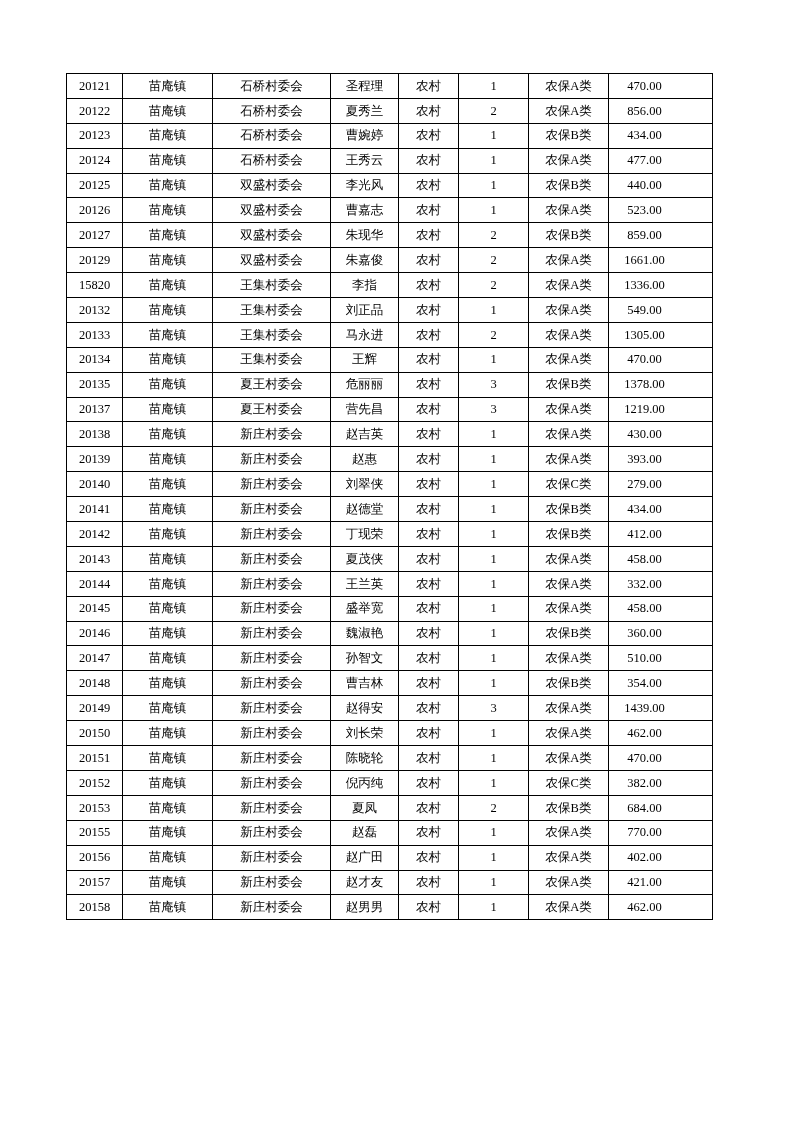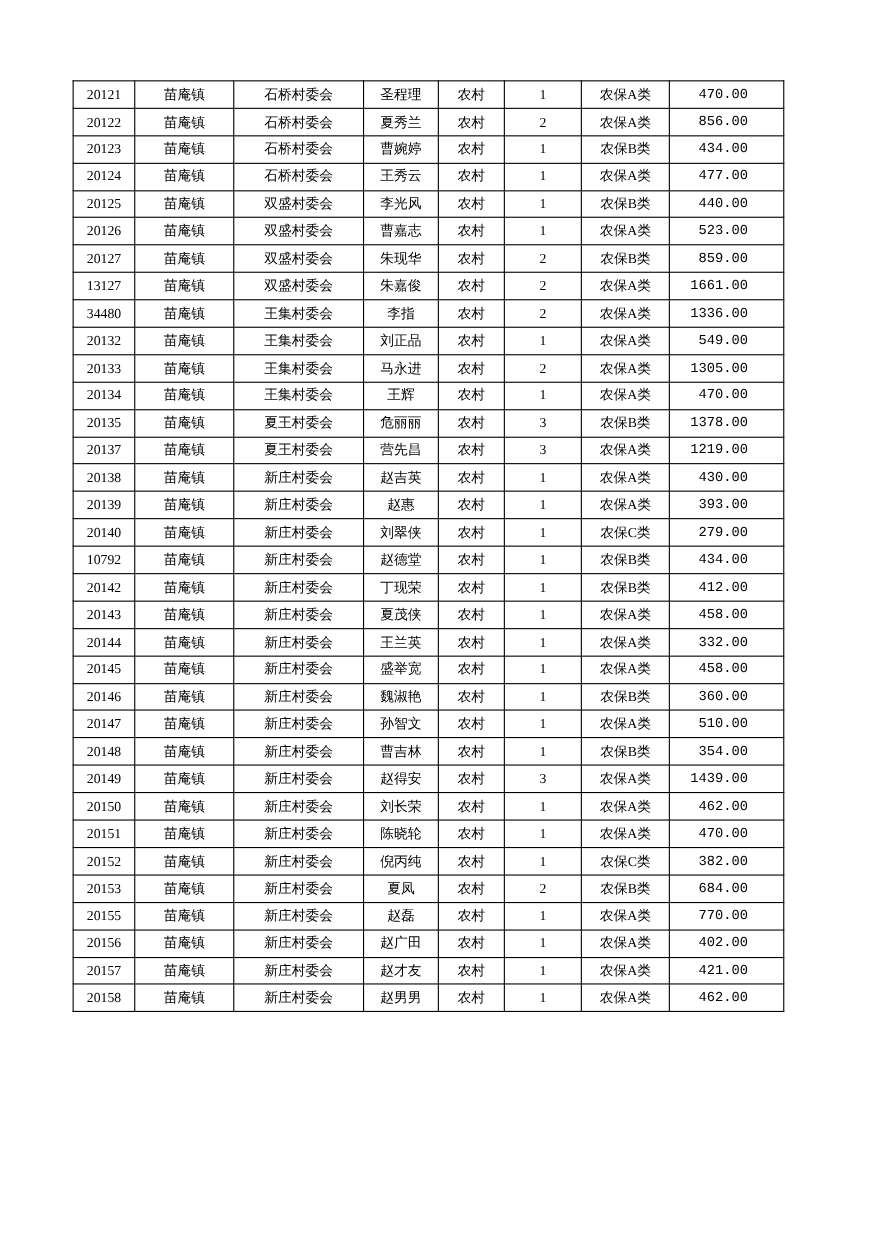--- a/index.html
+++ b/index.html
@@ -36,23 +36,21 @@
     font-size: 12.5px;
     line-height: 1;
     text-align: center;
     vertical-align: middle;
     height: 23.9px;
     padding: 0;
     white-space: nowrap;
     overflow: hidden;
   }
   table.benefits td.amount {
-    text-align: right;
     padding-right: 32px;
-    font-family: Liberation Mono, monospace;
   }
   col.c-id       { width: 56px; }
   col.c-town     { width: 90px; }
   col.c-village  { width: 118px; }
   col.c-name     { width: 68px; }
   col.c-type     { width: 60px; }
   col.c-count    { width: 70px; }
   col.c-category { width: 80px; }
   col.c-amount   { width: 104px; }
 </style>
@@ -136,31 +134,31 @@
           <td>20127</td>
           <td>苗庵镇</td>
           <td>双盛村委会</td>
           <td>朱现华</td>
           <td>农村</td>
           <td>2</td>
           <td>农保B类</td>
           <td class="amount">859.00</td>
         </tr>
         <tr>
-          <td>13127</td>
+          <td>20129</td>
           <td>苗庵镇</td>
           <td>双盛村委会</td>
           <td>朱嘉俊</td>
           <td>农村</td>
           <td>2</td>
           <td>农保A类</td>
           <td class="amount">1661.00</td>
         </tr>
         <tr>
-          <td>34480</td>
+          <td>15820</td>
           <td>苗庵镇</td>
           <td>王集村委会</td>
           <td>李指</td>
           <td>农村</td>
           <td>2</td>
           <td>农保A类</td>
           <td class="amount">1336.00</td>
         </tr>
         <tr>
           <td>20132</td>
@@ -236,21 +234,21 @@
           <td>20140</td>
           <td>苗庵镇</td>
           <td>新庄村委会</td>
           <td>刘翠侠</td>
           <td>农村</td>
           <td>1</td>
           <td>农保C类</td>
           <td class="amount">279.00</td>
         </tr>
         <tr>
-          <td>10792</td>
+          <td>20141</td>
           <td>苗庵镇</td>
           <td>新庄村委会</td>
           <td>赵德堂</td>
           <td>农村</td>
           <td>1</td>
           <td>农保B类</td>
           <td class="amount">434.00</td>
         </tr>
         <tr>
           <td>20142</td>

